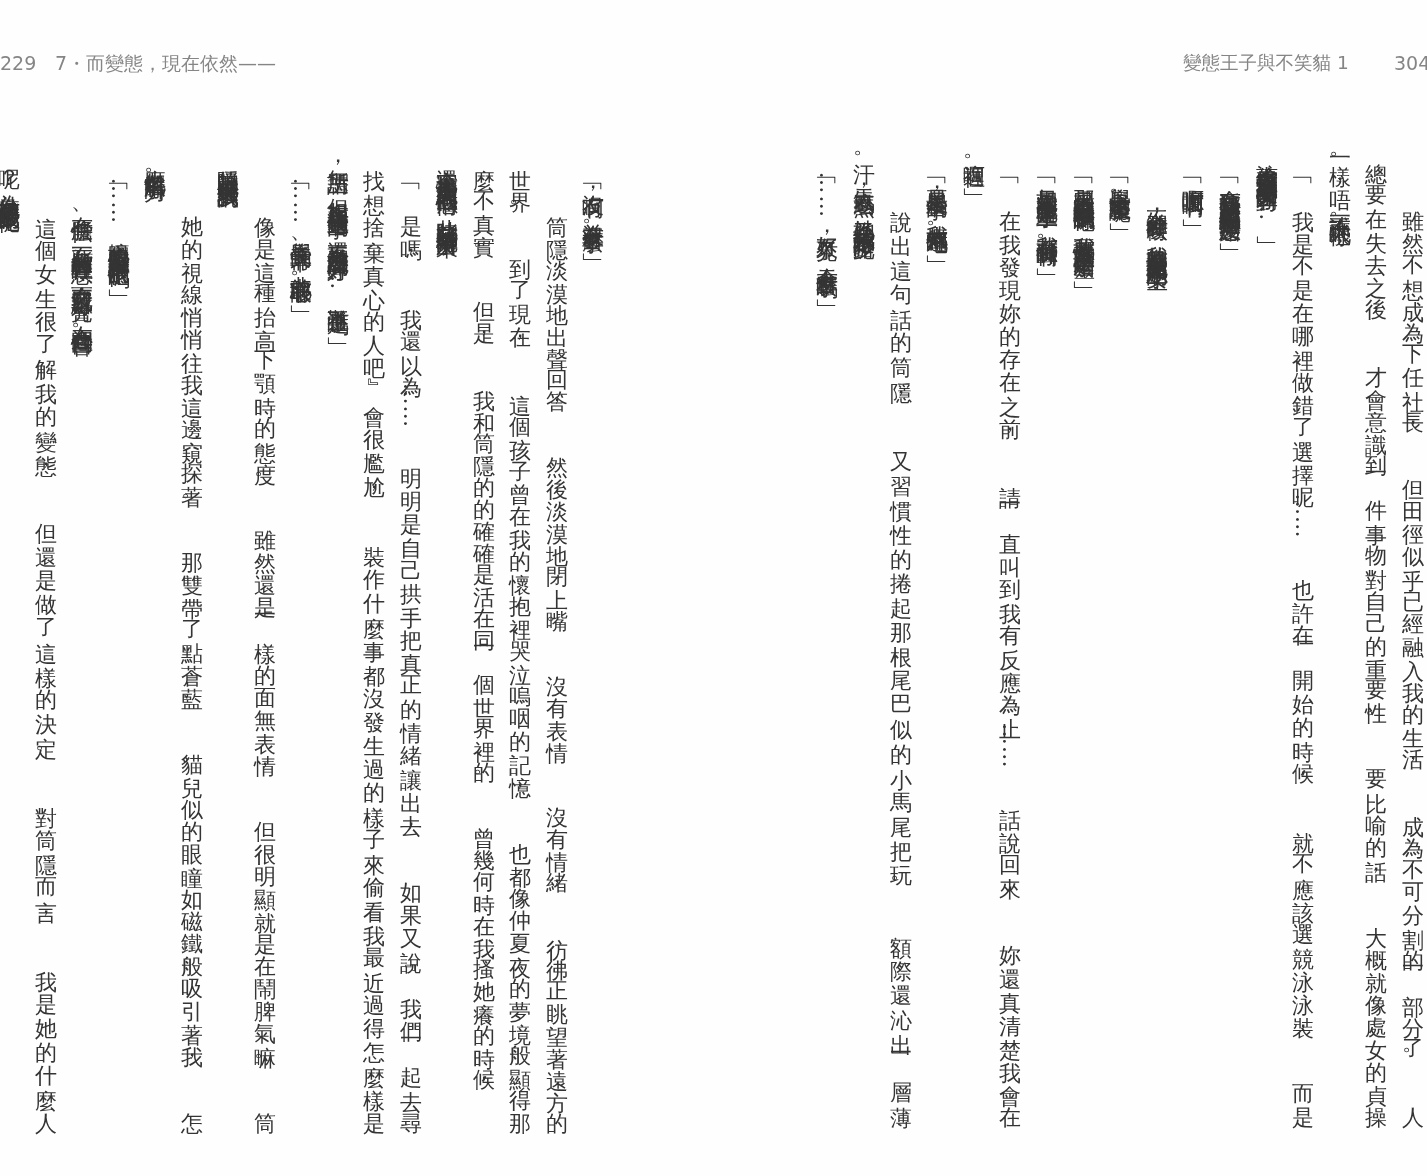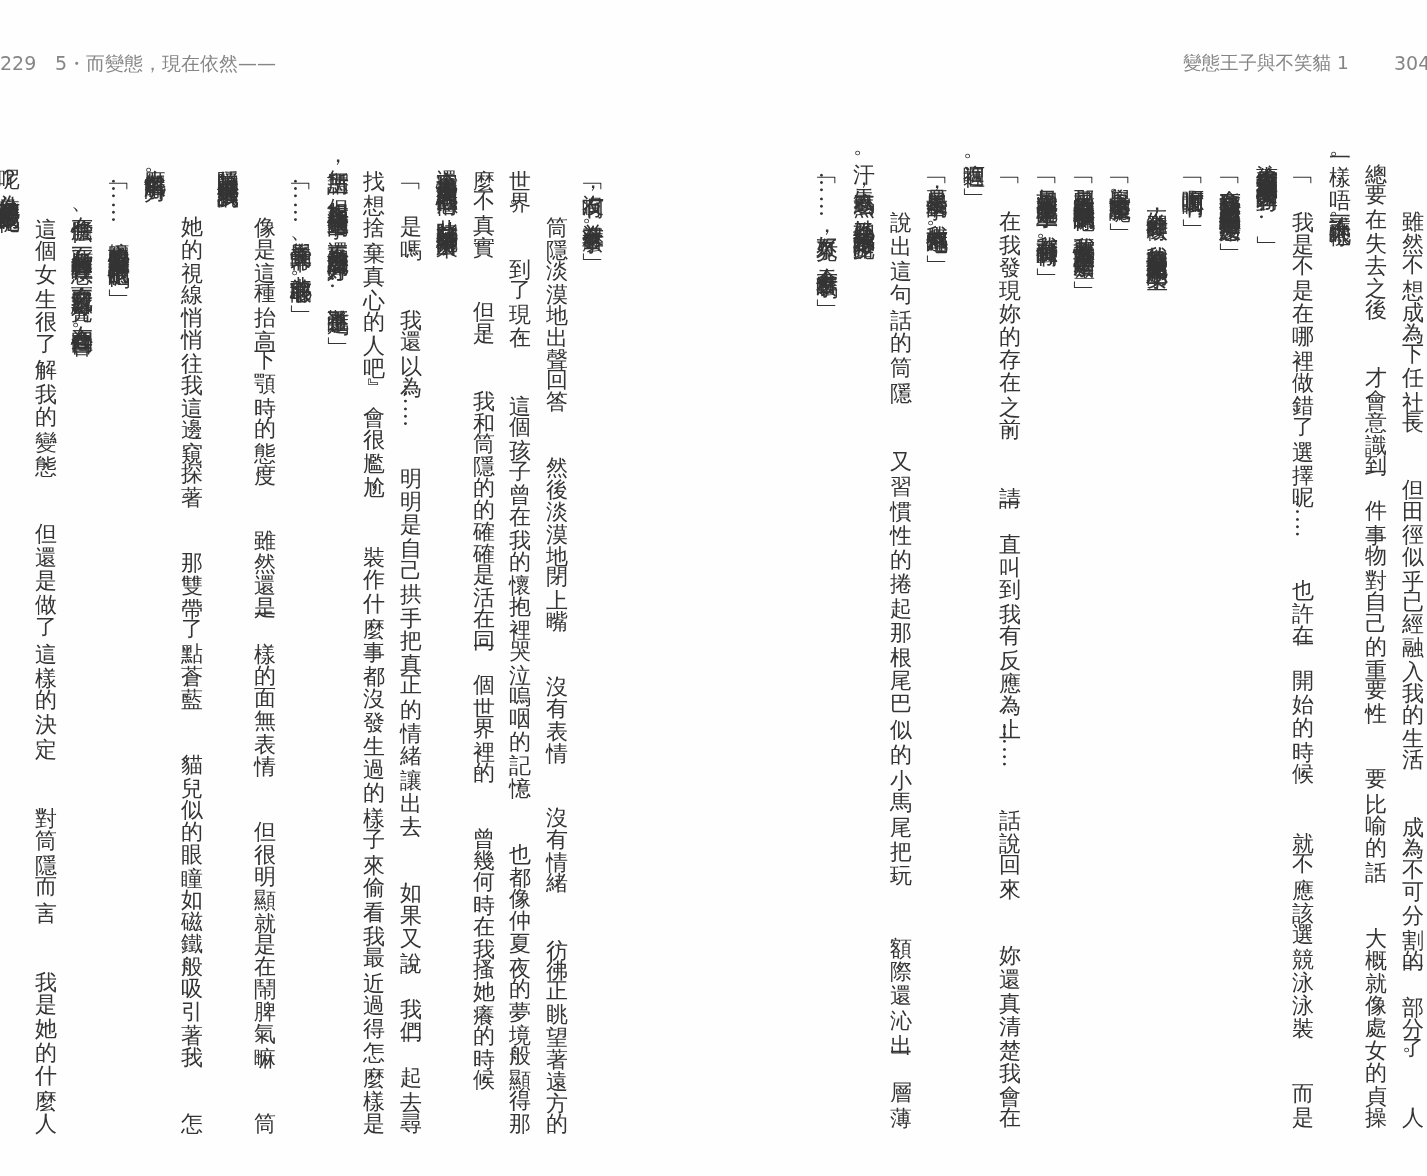--- a/index.html
+++ b/index.html
@@ -78,21 +78,21 @@
     <div class="col i1 full" style="left:998px">「在我發現妳的存在之前，請一直叫到我有反應為止……話說回來，妳還真清楚我會在</div>
     <div class="col i0" style="left:962px">這裡啊。」</div>
     <div class="col i1" style="left:925px">「只要是學長的事，我大概都知道吧。」</div>
     <div class="col i2 full" style="left:889px">說出這句話的筒隱，又習慣性的捲起那根尾巴似的小馬尾把玩。額際還沁出一層薄</div>
     <div class="col i0" style="left:852px">汗。天氣這麼熱，她為了找我或許走了不少路呢。</div>
     <div class="col i1" style="left:815px">「……好久不見了，今天有什麼事嗎？」</div>
   </div>
 
   <div class="page page-left">
     <span class="hdr" style="left:0px;">229</span>
-    <span class="hdr" style="left:55px;">5・而變態，現在依然——</span>
+    <span class="hdr" style="left:55px;">7・而變態，現在依然——</span>
 
     <div class="col i1" style="left:581px">「沒有啊，並沒有什麼事。」</div>
     <div class="col i2 full" style="left:545px">筒隱淡漠地出聲回答，然後淡漠地閉上嘴。沒有表情、沒有情緒，彷彿正眺望著遠方的</div>
     <div class="col i0 full" style="left:508px">世界。到了現在，這個孩子曾在我的懷抱裡哭泣嗚咽的記憶，也都像仲夏夜的夢境般顯得那</div>
     <div class="col i0 full" style="left:472px">麼不真實。但是，我和筒隱的的確確是活在同一個世界裡的。曾幾何時在我搔她癢的時候，</div>
     <div class="col i0" style="left:435px">還完全搞不懂這個女生內心裡的感情，此時此刻我已經能分辨出來了。</div>
     <div class="col i1 full" style="left:399px">「是嗎，我還以為……明明是自己拱手把真正的情緒讓出去，如果又說『我們一起去尋</div>
     <div class="col i0 full" style="left:362px">找想捨棄真心的人吧』會很尷尬，裝作什麼事都沒發生過的樣子來偷看我最近過得怎麼樣是</div>
     <div class="col i0" style="left:326px">無所謂，但一想起在廚房裡發生過的事，還真不知道該怎麼開口才好……難道不是嗎？」</div>
     <div class="col i1" style="left:289px">「……學長真的非常、非常壞心眼耶。」</div>

